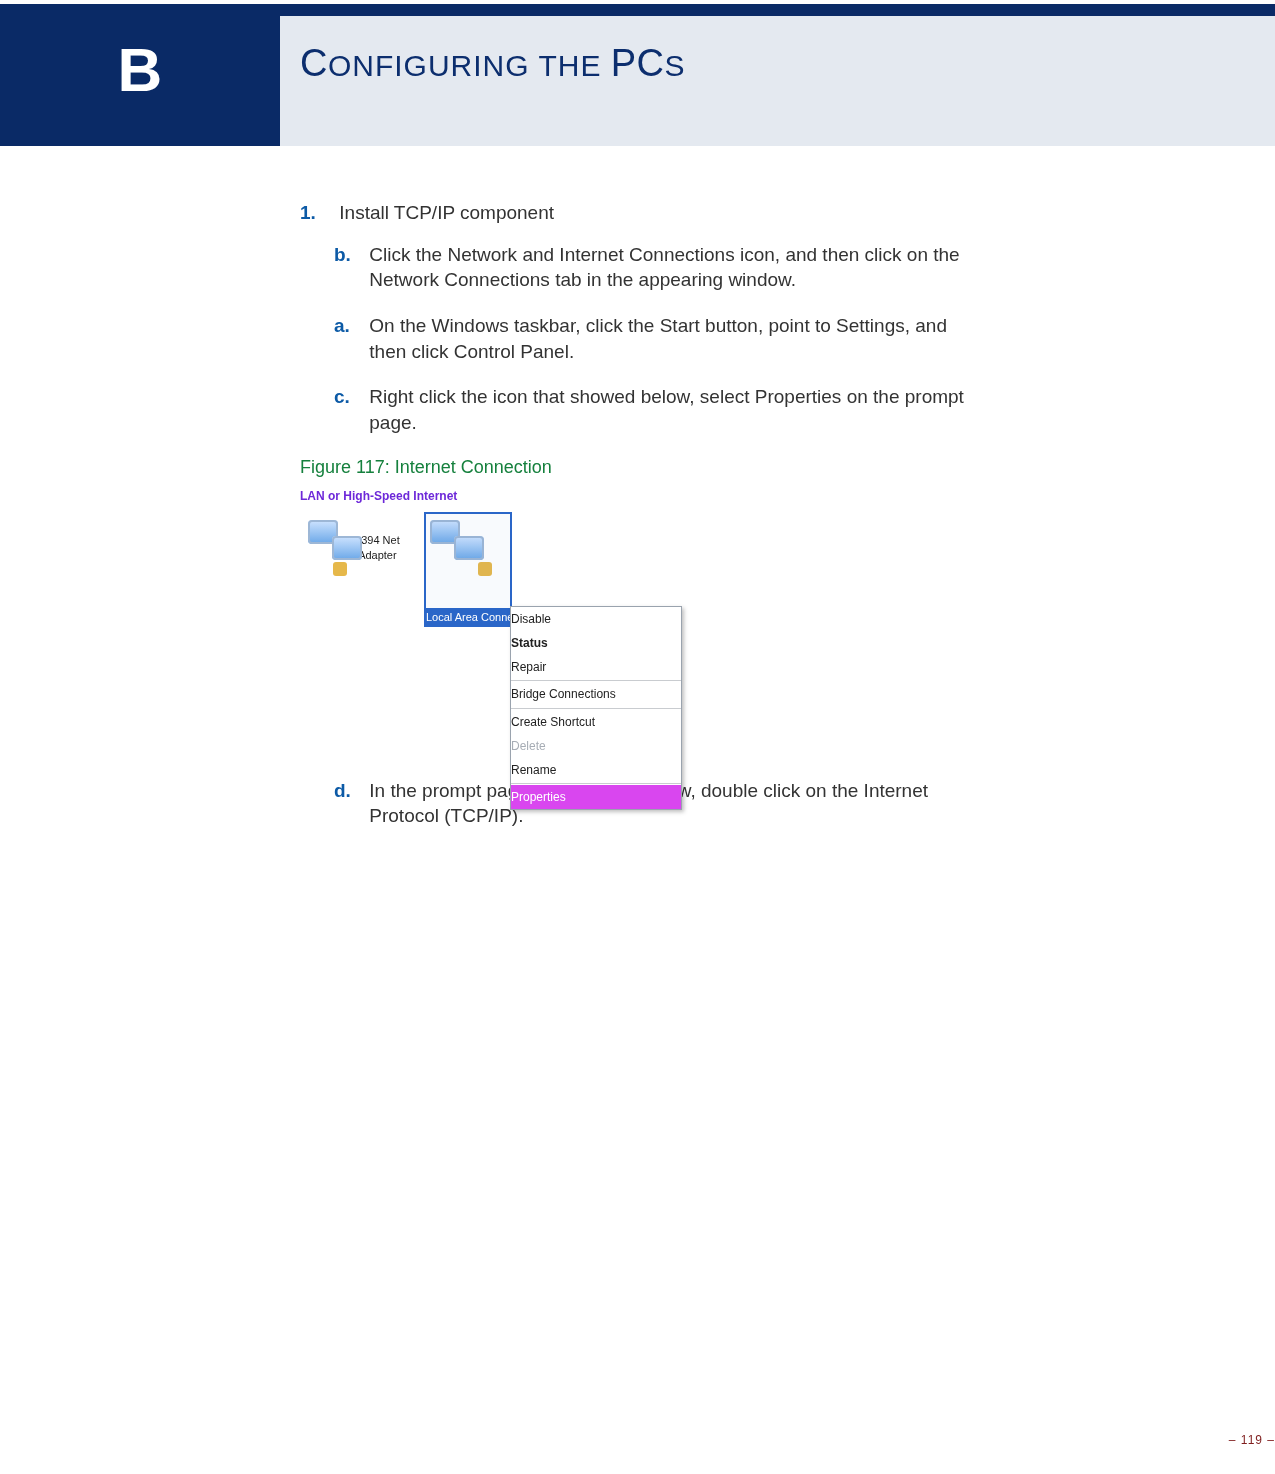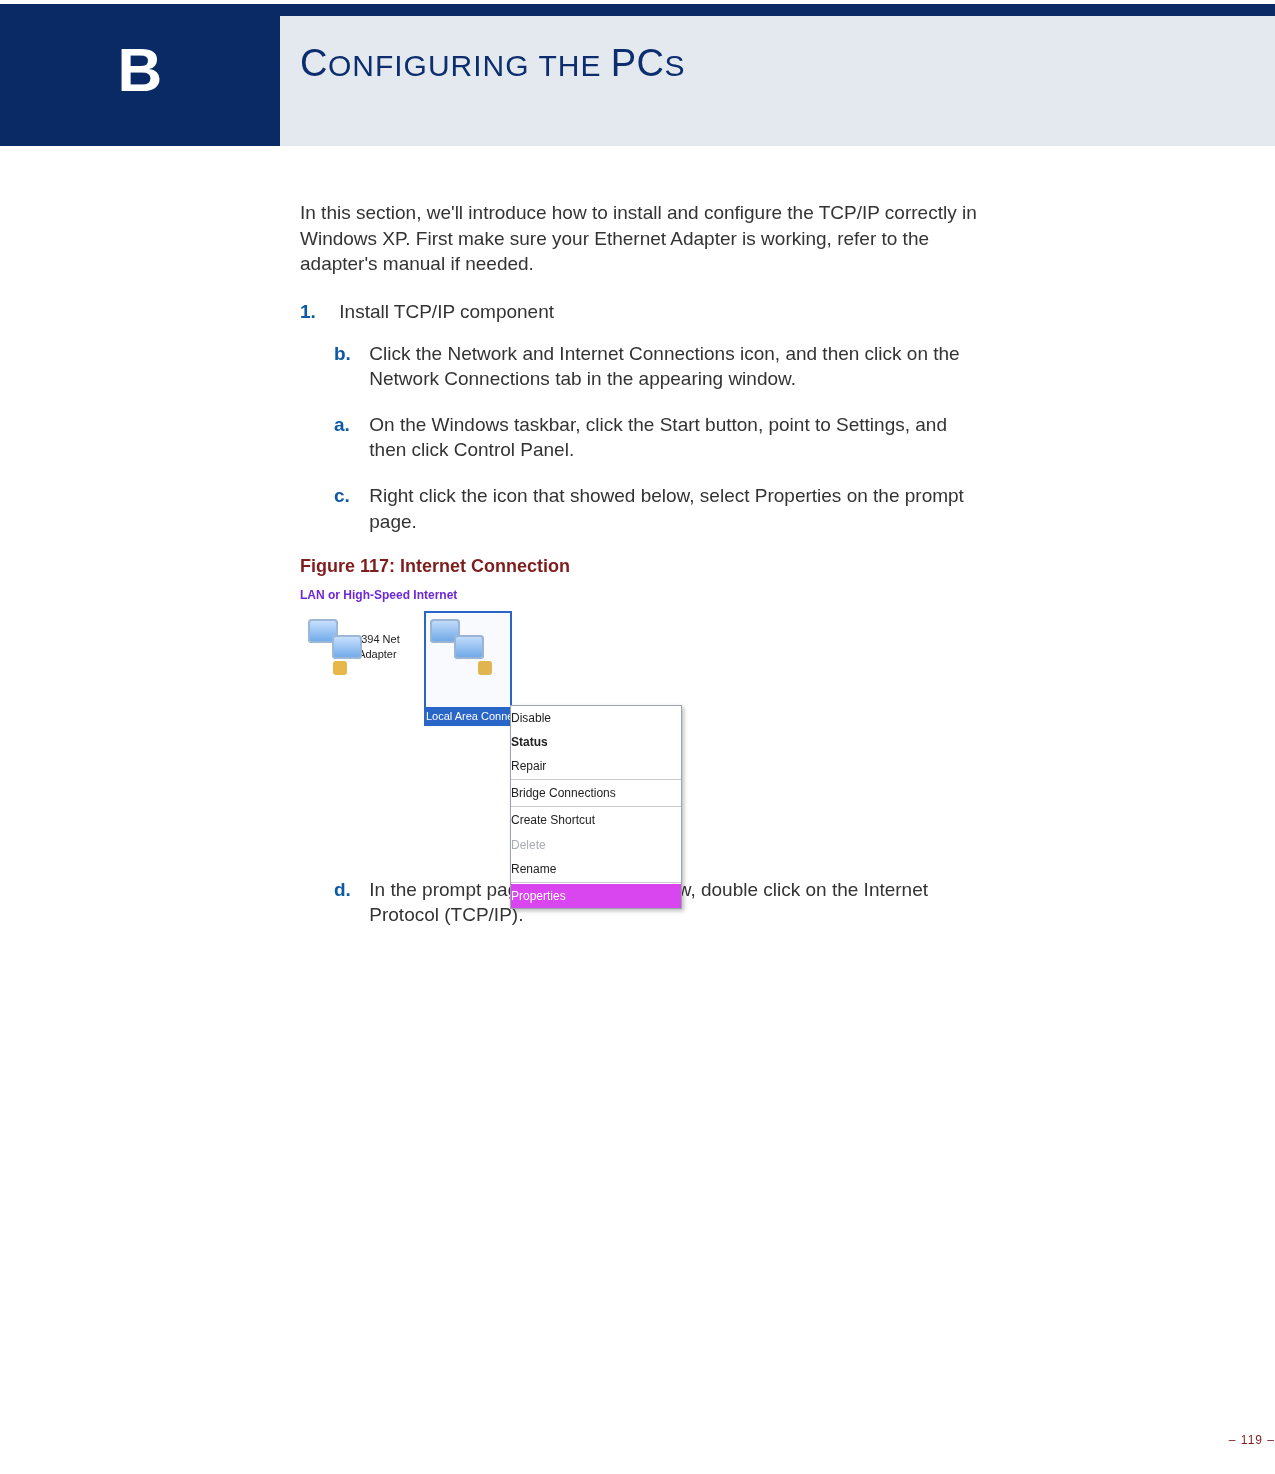--- a/index.html
+++ b/index.html
@@ -13,21 +13,21 @@
   .content{position:absolute;top:200px;left:300px;width:700px}
   .content p{margin:0 0 22px 0}
   ol.num{list-style:none;padding:0;margin:0}
   ol.num>li{margin-bottom:18px}
   .num-label{color:#0c5aa6;font-weight:700;display:inline-block;width:34px;vertical-align:top}
   .num-text{display:inline-block;width:640px;vertical-align:top}
   ol.alpha{list-style:none;padding:0;margin:16px 0 0 34px}
   ol.alpha>li{margin-bottom:20px}
   .alpha-label{color:#0c5aa6;font-weight:700;display:inline-block;width:30px;vertical-align:top}
   .alpha-text{display:inline-block;width:604px;vertical-align:top}
-  .fig-caption{color:#7f1d1d;font-weight:700;font-size:18px;margin:6px 0 8px 0}
+  .fig-caption{color:#15803d;font-weight:400;font-size:18px;margin:6px 0 8px 0}
   
   .shot{position:relative;width:390px;height:260px;margin-bottom:30px}
   .shot-header{font-family:Tahoma,Arial,sans-serif;font-size:12px;font-weight:700;color:#6d28d9;margin-bottom:6px}
   .icons-row{display:flex;gap:18px;align-items:flex-start;padding:6px 2px}
   .nc-item{display:flex;flex-direction:row;align-items:center;width:104px}
   .nc-icon{width:70px;height:60px;position:relative}
   .nc-icon .mon{position:absolute;width:30px;height:24px;border-radius:4px}
   .m1{left:6px;top:4px;background:linear-gradient(#cfe4ff,#6aa7e8);box-shadow:inset 0 0 0 2px #9db7d6}
   .m2{left:30px;top:20px;background:linear-gradient(#cfe4ff,#6aa7e8);box-shadow:inset 0 0 0 2px #9db7d6}
   .plug{position:absolute;right:2px;bottom:0;width:14px;height:14px;background:#e6b84a;border-radius:3px}
@@ -50,21 +50,20 @@
 
   <div class="header-band"></div>
   <div class="header-bluebox">
     <span class="appendix-letter">B</span>
   </div>
   <div class="page-title">
     <span>C</span><span class="sc">ONFIGURING THE </span><span>PC</span><span class="sc">S</span>
   </div>
 
   <div class="content">
-    <p>In this section, we'll introduce how to install and configure the TCP/IP correctly in Windows XP. First make sure your Ethernet Adapter is working, refer to the adapter's manual if needed.</p>
 
     <ol class="num">
       <li>
         <span class="num-label">1.</span>
         <span class="num-text">Install TCP/IP component</span>
 
         <ol class="alpha">
           <li>
             <span class="alpha-label">b.</span>
             <span class="alpha-text">Click the Network and Internet Connections icon, and then click on the Network Connections tab in the appearing window.</span>

